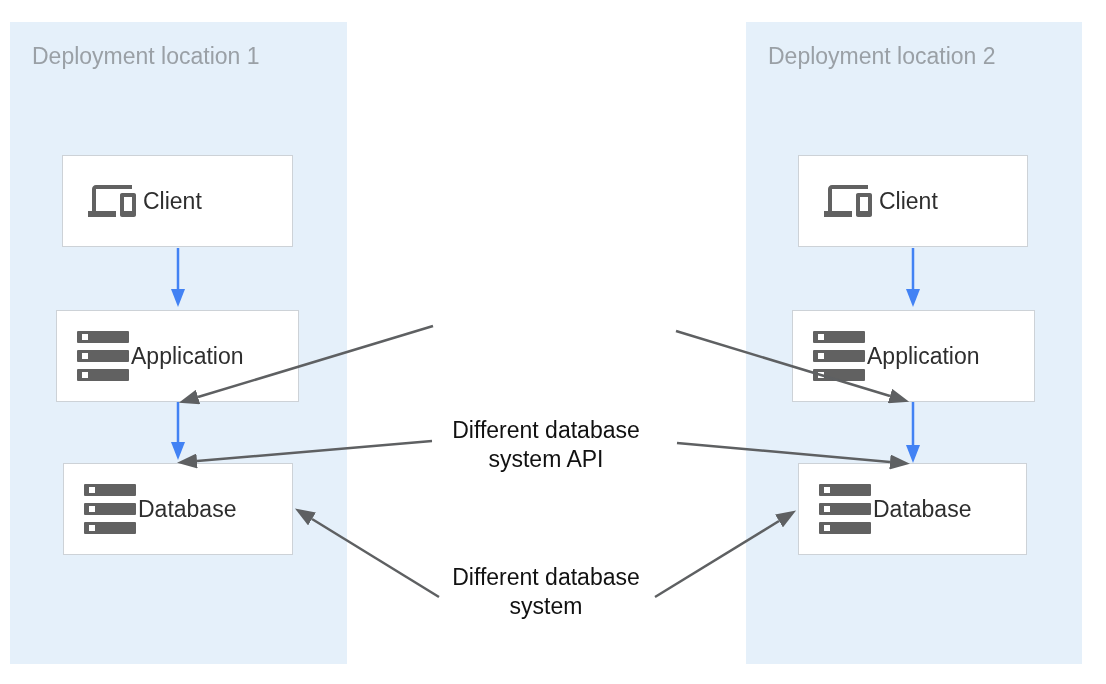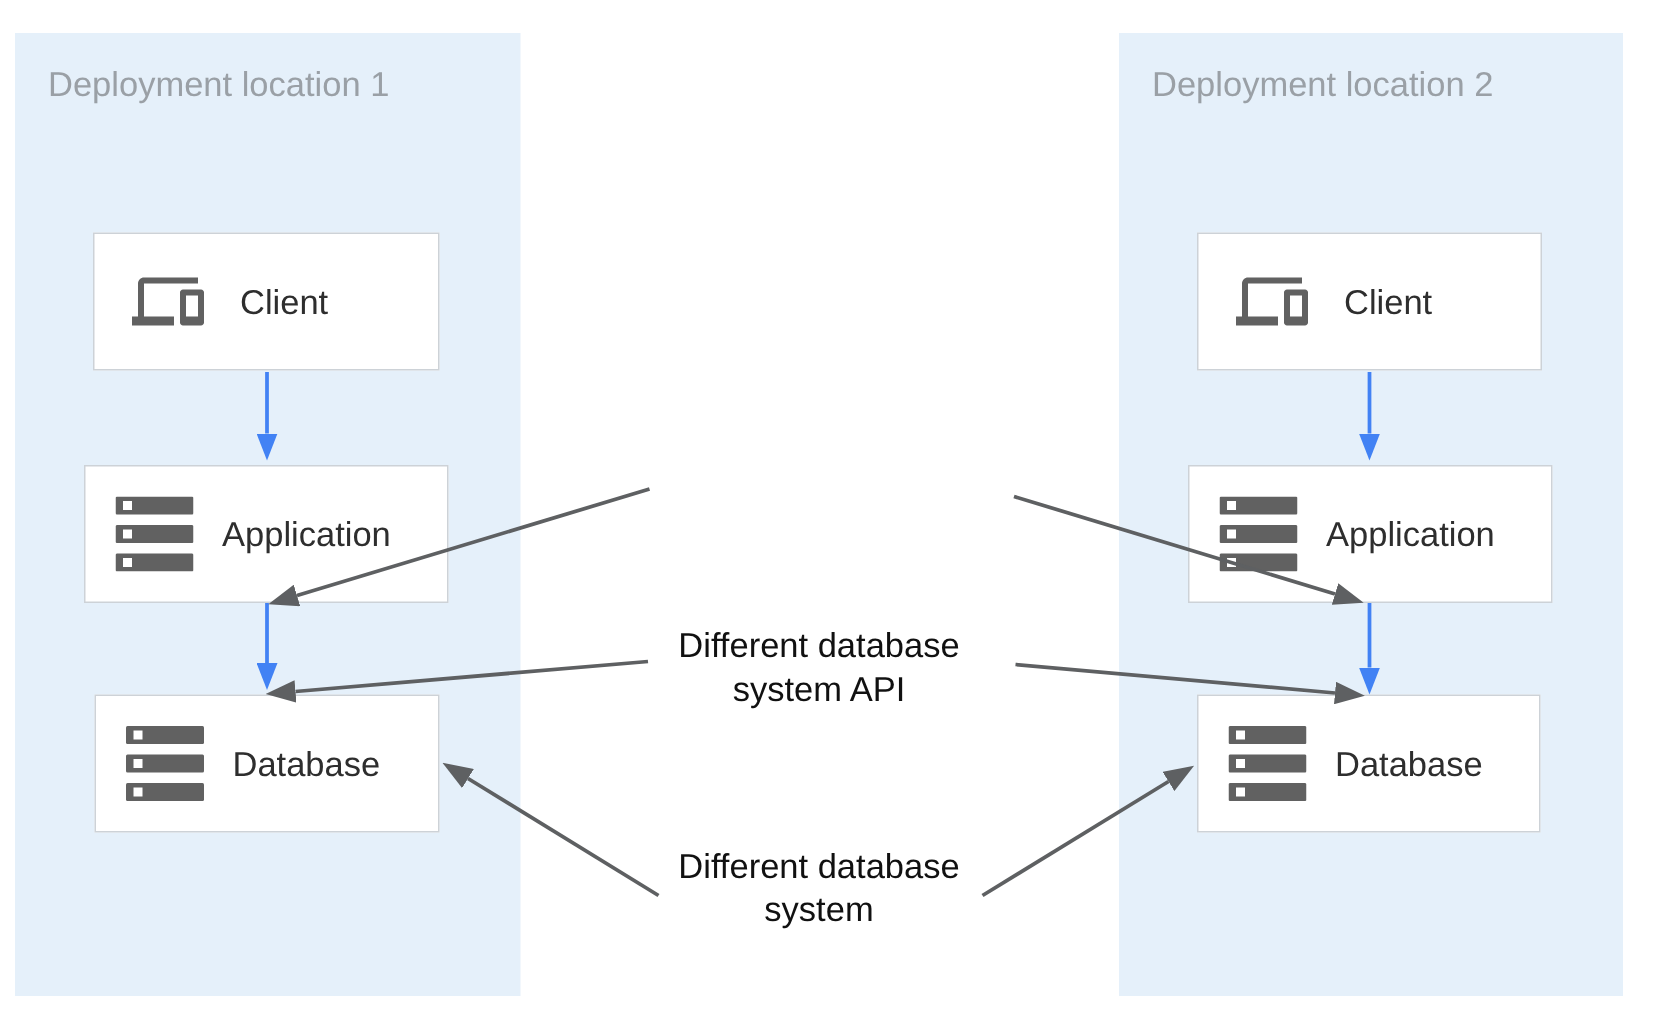--- a/index.html
+++ b/index.html
@@ -38,21 +38,21 @@
     white-space:nowrap;
   }
   .node{
     position:absolute;
     box-sizing:border-box;
     background:var(--box-bg);
     border:1px solid var(--box-border);
     display:flex;
     align-items:center;
     padding-left:20px;
-    gap:19px;
+    gap:2px;
   }
   .node-label{
     font-size:23px;
     color:var(--box-text);
     white-space:nowrap;
   }
   .icon{display:flex;align-items:center;justify-content:center;flex:0 0 auto;}
   .icon svg{display:block;}
   .icon-fill{fill:var(--icon-gray);}
   

